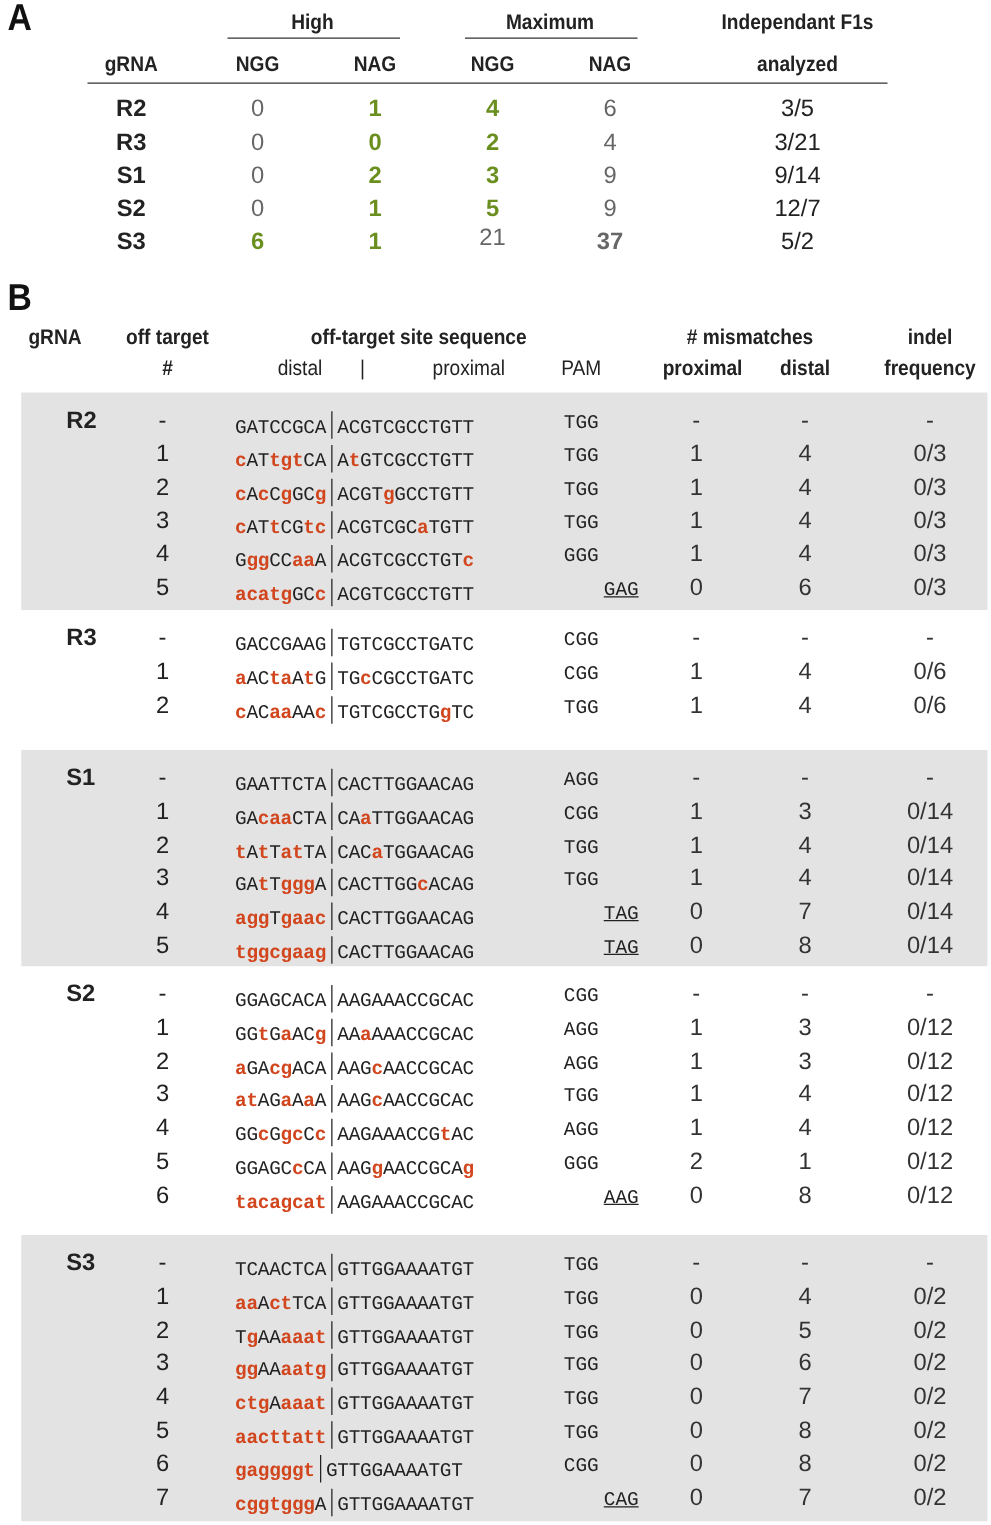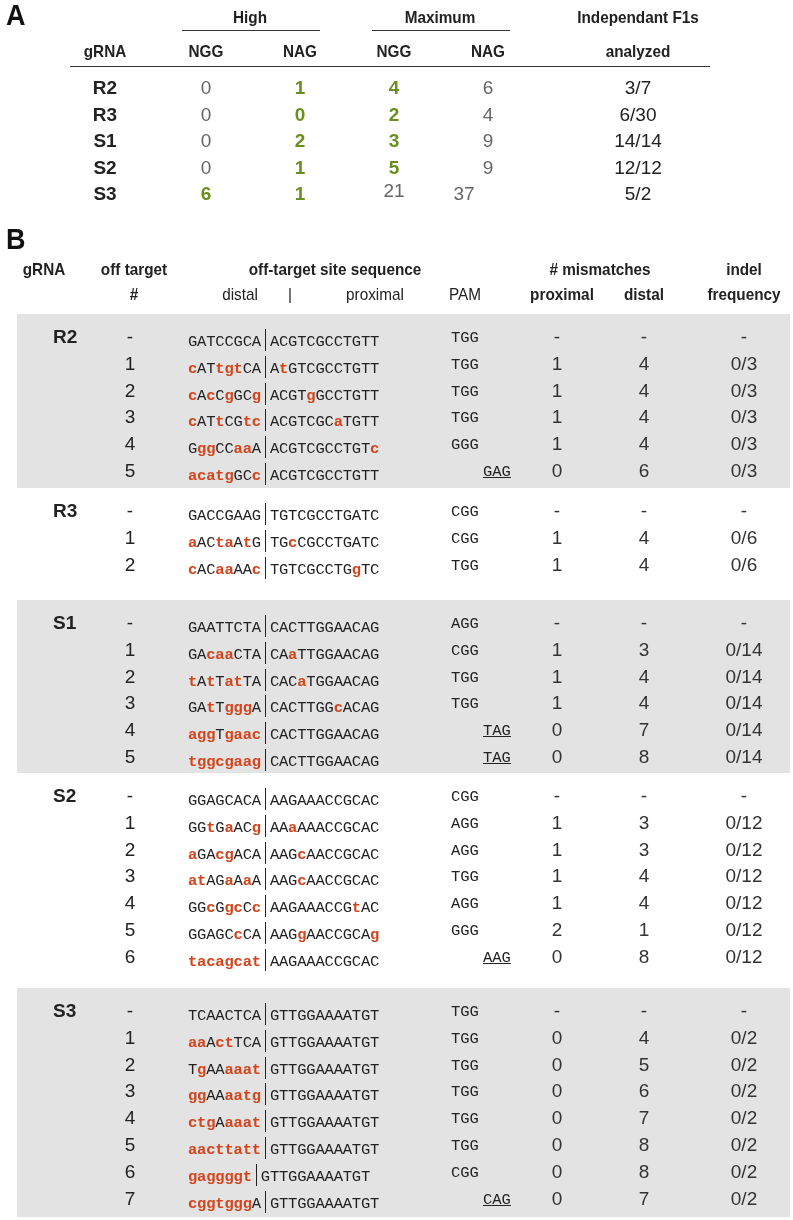--- a/index.html
+++ b/index.html
@@ -50,44 +50,44 @@
 <div class="a-head" style="left:458px; width:60px; top:42px;">NAG</div>
 <div class="a-head" style="left:548px; width:180px; top:42px;">analyzed</div>
 <div class="a-line" style="left:70px; width:640px; top:66px;"></div>
 
 <div id="panel-a-rows">
     <div class="a-row-label" style="left:75px; top:77px;">R2</div>
     <div class="a-cell" style="left:176px; top:77px;">0</div>
     <div class="a-cell green" style="left:270px; top:77px;">1</div>
     <div class="a-cell green" style="left:364px; top:77px;">4</div>
     <div class="a-cell" style="left:458px; top:77px;">6</div>
-    <div class="a-cell dark" style="left:608px; top:77px;">3/7</div>
+    <div class="a-cell dark" style="left:608px; top:77px;">3/5</div>
     <div class="a-row-label" style="left:75px; top:103.5px;">R3</div>
     <div class="a-cell" style="left:176px; top:103.5px;">0</div>
     <div class="a-cell green" style="left:270px; top:103.5px;">0</div>
     <div class="a-cell green" style="left:364px; top:103.5px;">2</div>
     <div class="a-cell" style="left:458px; top:103.5px;">4</div>
-    <div class="a-cell dark" style="left:608px; top:103.5px;">6/30</div>
+    <div class="a-cell dark" style="left:608px; top:103.5px;">3/21</div>
     <div class="a-row-label" style="left:75px; top:130px;">S1</div>
     <div class="a-cell" style="left:176px; top:130px;">0</div>
     <div class="a-cell green" style="left:270px; top:130px;">2</div>
     <div class="a-cell green" style="left:364px; top:130px;">3</div>
     <div class="a-cell" style="left:458px; top:130px;">9</div>
-    <div class="a-cell dark" style="left:608px; top:130px;">14/14</div>
+    <div class="a-cell dark" style="left:608px; top:130px;">9/14</div>
     <div class="a-row-label" style="left:75px; top:156.5px;">S2</div>
     <div class="a-cell" style="left:176px; top:156.5px;">0</div>
     <div class="a-cell green" style="left:270px; top:156.5px;">1</div>
     <div class="a-cell green" style="left:364px; top:156.5px;">5</div>
     <div class="a-cell" style="left:458px; top:156.5px;">9</div>
-    <div class="a-cell dark" style="left:608px; top:156.5px;">12/12</div>
+    <div class="a-cell dark" style="left:608px; top:156.5px;">12/7</div>
     <div class="a-row-label" style="left:75px; top:183px;">S3</div>
     <div class="a-cell green" style="left:176px; top:183px;">6</div>
     <div class="a-cell green" style="left:270px; top:183px;">1</div>
     <div class="a-cell" style="left:364px; top:180px;">21</div>
-    <div class="a-cell" style="left:434px; top:183px;">37</div>
+    <div class="a-cell" style="left:458px; top:183px;font-weight:bold;">37</div>
     <div class="a-cell dark" style="left:608px; top:183px;">5/2</div>
   </div>
 
 <div class="panel-label" style="left:6px; top:222px;">B</div>
 
 <div class="b-head bold" style="left:12px; width:64px; top:260px;">gRNA</div>
 <div class="b-head bold" style="left:84px; width:100px; top:260px;">off target</div>
 <div class="b-head bold" style="left:84px; width:100px; top:285px;">#</div>
 <div class="b-head bold" style="left:200px; width:270px; top:260px;">off-target site sequence</div>
 <div class="b-head" style="left:210px; width:60px; top:285px;">distal</div>

